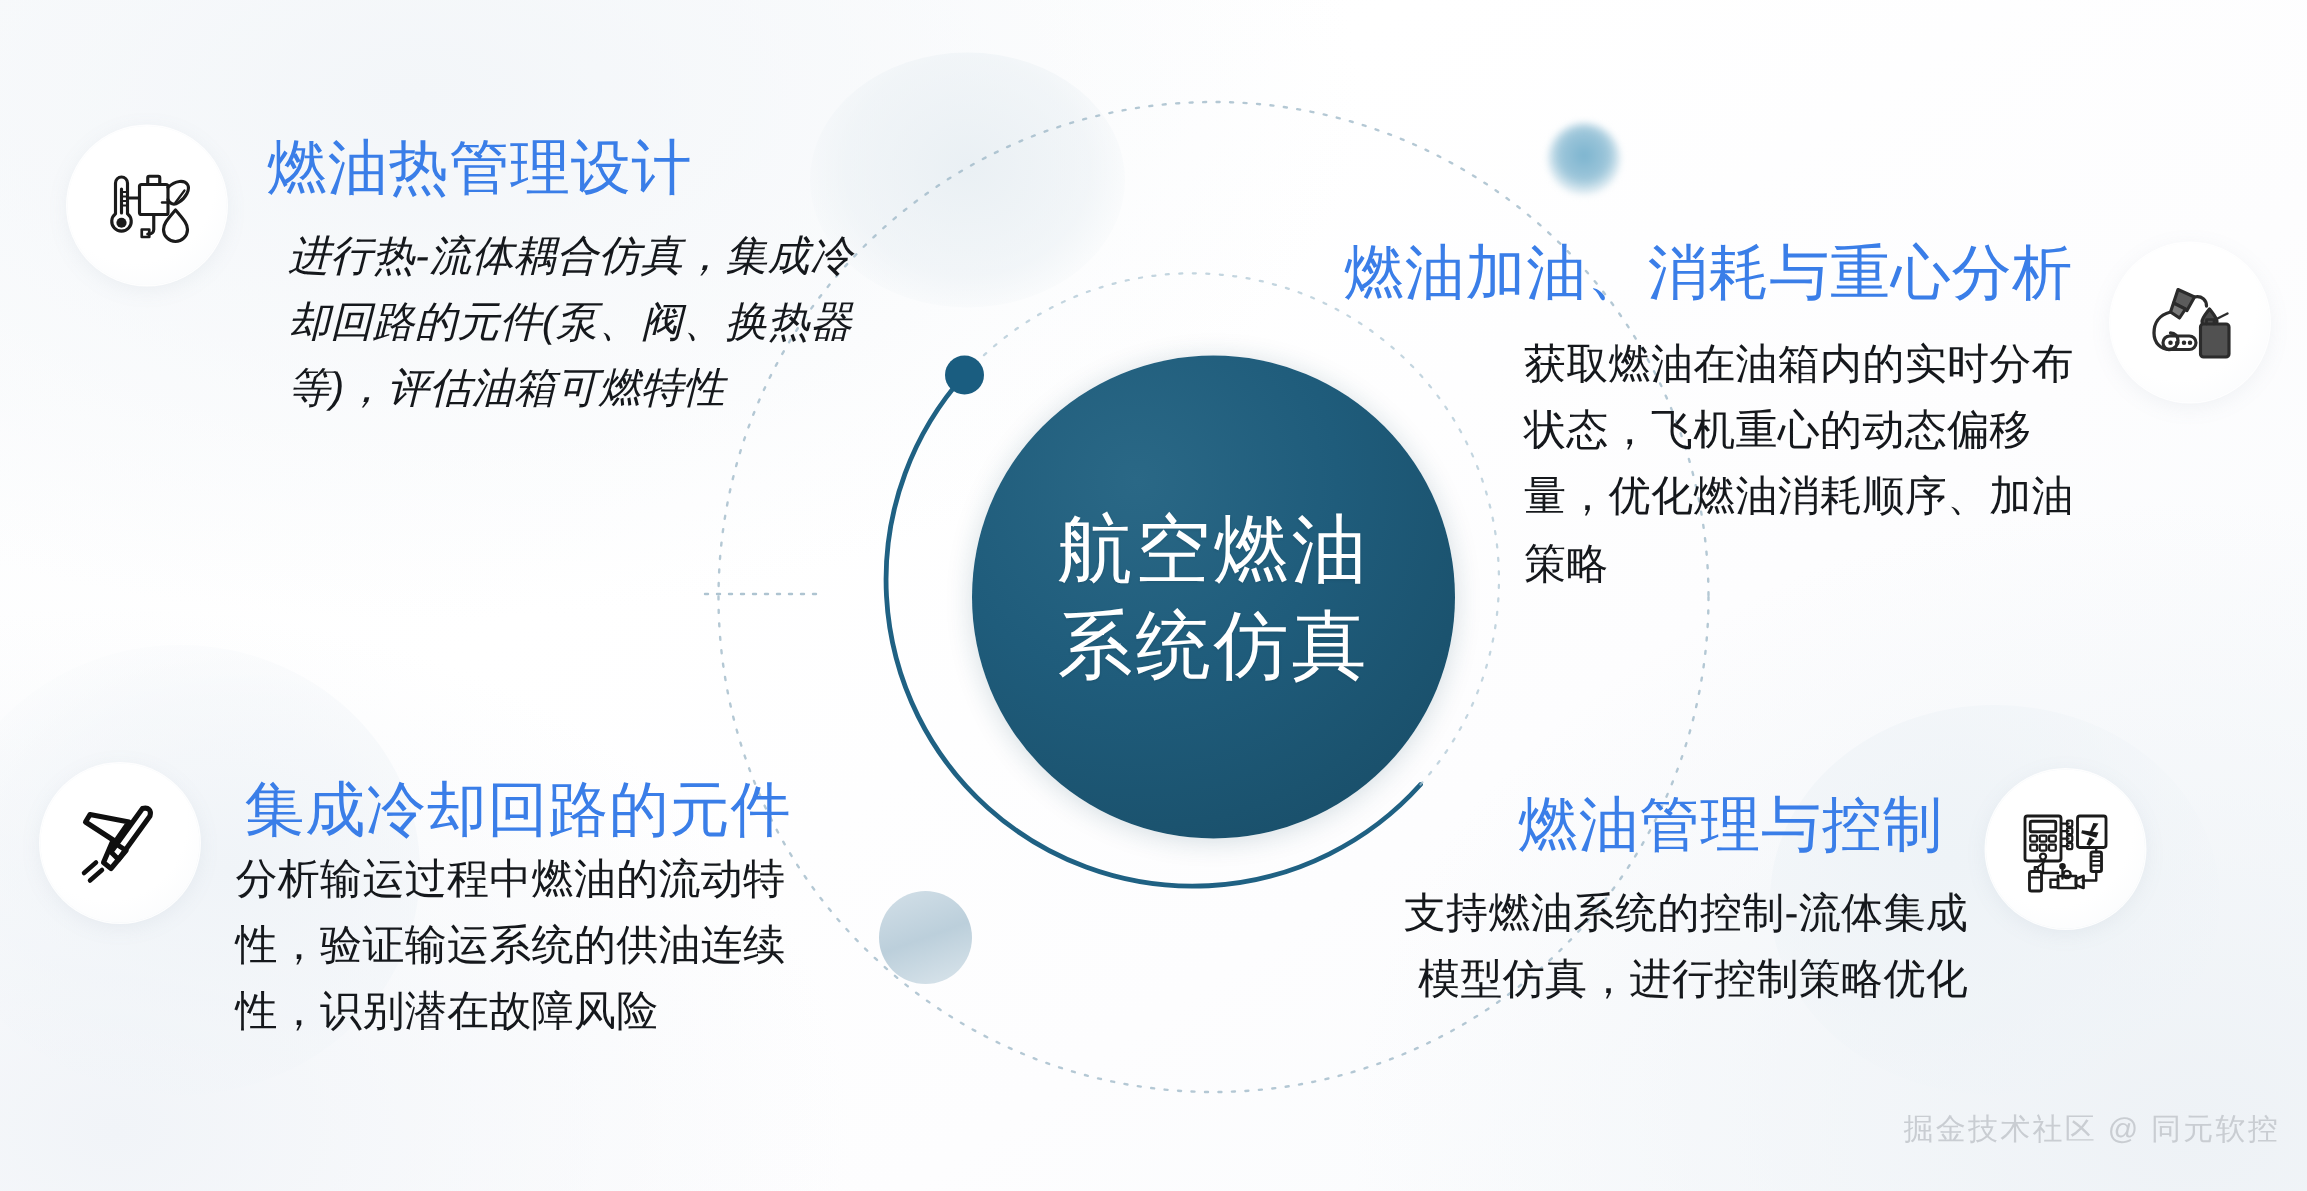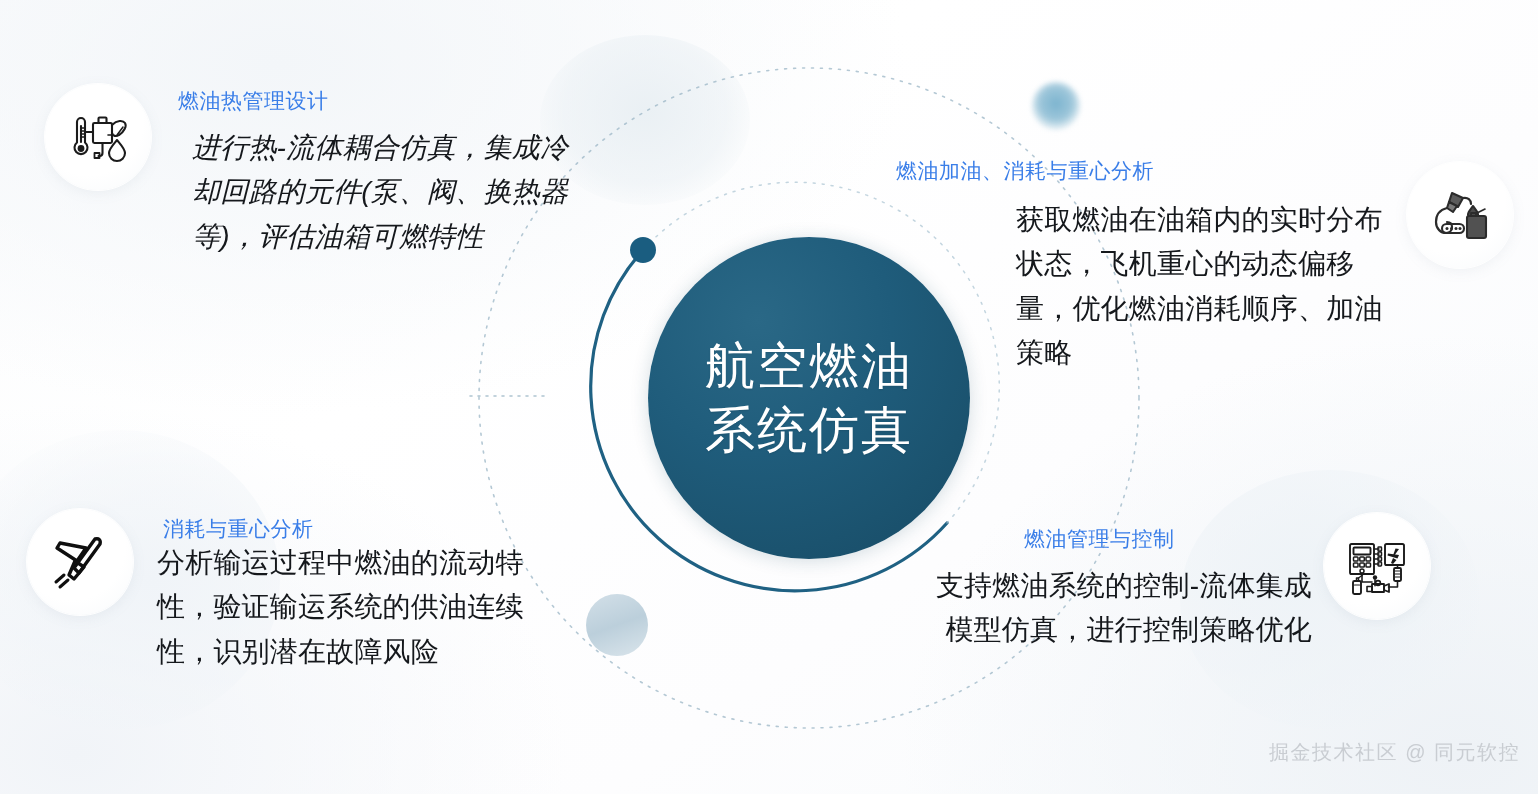--- a/index.html
+++ b/index.html
@@ -87,21 +87,21 @@
     text-align: right;
     font-weight: 400;
     white-space: pre-line;
     text-shadow: 0 1px 2px rgba(0,0,0,0.10);
   }
 
   
   .block { position: absolute; }
   .block-title {
     color: #3a7ee8;
-    font-size: 21px;
+    font-size: 40px;
     font-weight: 500;
     letter-spacing: .5px;
     white-space: nowrap;
     line-height: 1.2;
   }
   .block-body {
     color: #15181c;
     font-size: 28px;
     line-height: 1.58;
     letter-spacing: .2px;
@@ -111,21 +111,21 @@
   #block-thermal       { left: 178px; top: 88px;  width: 420px; }
   #block-thermal .block-body { margin-top: 13px; margin-left: 14px; width: 396px; font-style: italic; }
 
   #block-refuel        { left: 896px; top: 158px; width: 490px; }
   #block-refuel .block-body { margin-top: 15px; margin-left: 120px; width: 370px; }
 
   #block-transfer      { left: 163px; top: 516px; width: 420px; }
   #block-transfer .block-body { margin-top: 0; margin-left: -6px; width: 420px; }
 
   #block-control       { left: 1008px; top: 526px; width: 400px; }
-  #block-control .block-title { margin-left: 16px; }
+  #block-control .block-title { margin-left: 4px; }
   #block-control .block-body  { margin-top: 13px; margin-left: -96px; width: 400px; text-align: right; }
 
   
   .icon-badge {
     position: absolute;
     width: 106px; height: 106px;
     border-radius: 50%;
     background: radial-gradient(circle at 42% 36%, #ffffff 0%, #ffffff 58%, #fbfcfd 80%, #f4f7f9 100%);
     box-shadow: 0 0 0 1px rgba(255,255,255,0.9), 0 3px 14px rgba(120,140,160,0.10);
     display: flex;
@@ -256,21 +256,21 @@
       <path d="M28 32 L22 46 l5 4 l10 -12 z"></path>
 
       <g stroke-width="3">
         <line x1="17" y1="46" x2="9" y2="53"></line>
         <line x1="21" y1="51" x2="13" y2="58"></line>
       </g>
     </svg>
   </div>
 
   <div class="block" id="block-transfer">
-    <div class="block-title">消耗与重心分析</div>
+    <div class="block-title">集成冷却回路的元件</div>
     <div class="block-body">分析输运过程中燃油的流动特性，验证输运系统的供油连续性，识别潜在故障风险</div>
   </div>
 
   <div class="icon-badge" id="icon-control">
     <svg width="70" height="70" viewBox="0 0 70 70" fill="none" stroke="#1b1b1b" stroke-width="1.9" stroke-linecap="round" stroke-linejoin="round">
 
       <rect x="8" y="13" width="24" height="30" rx="1.6"></rect>
       <rect x="11.5" y="16.5" width="17" height="7" rx="1"></rect>
       <g stroke-width="1.5">
         <rect x="11.5" y="26" width="4.5" height="4" rx="0.8"></rect>

